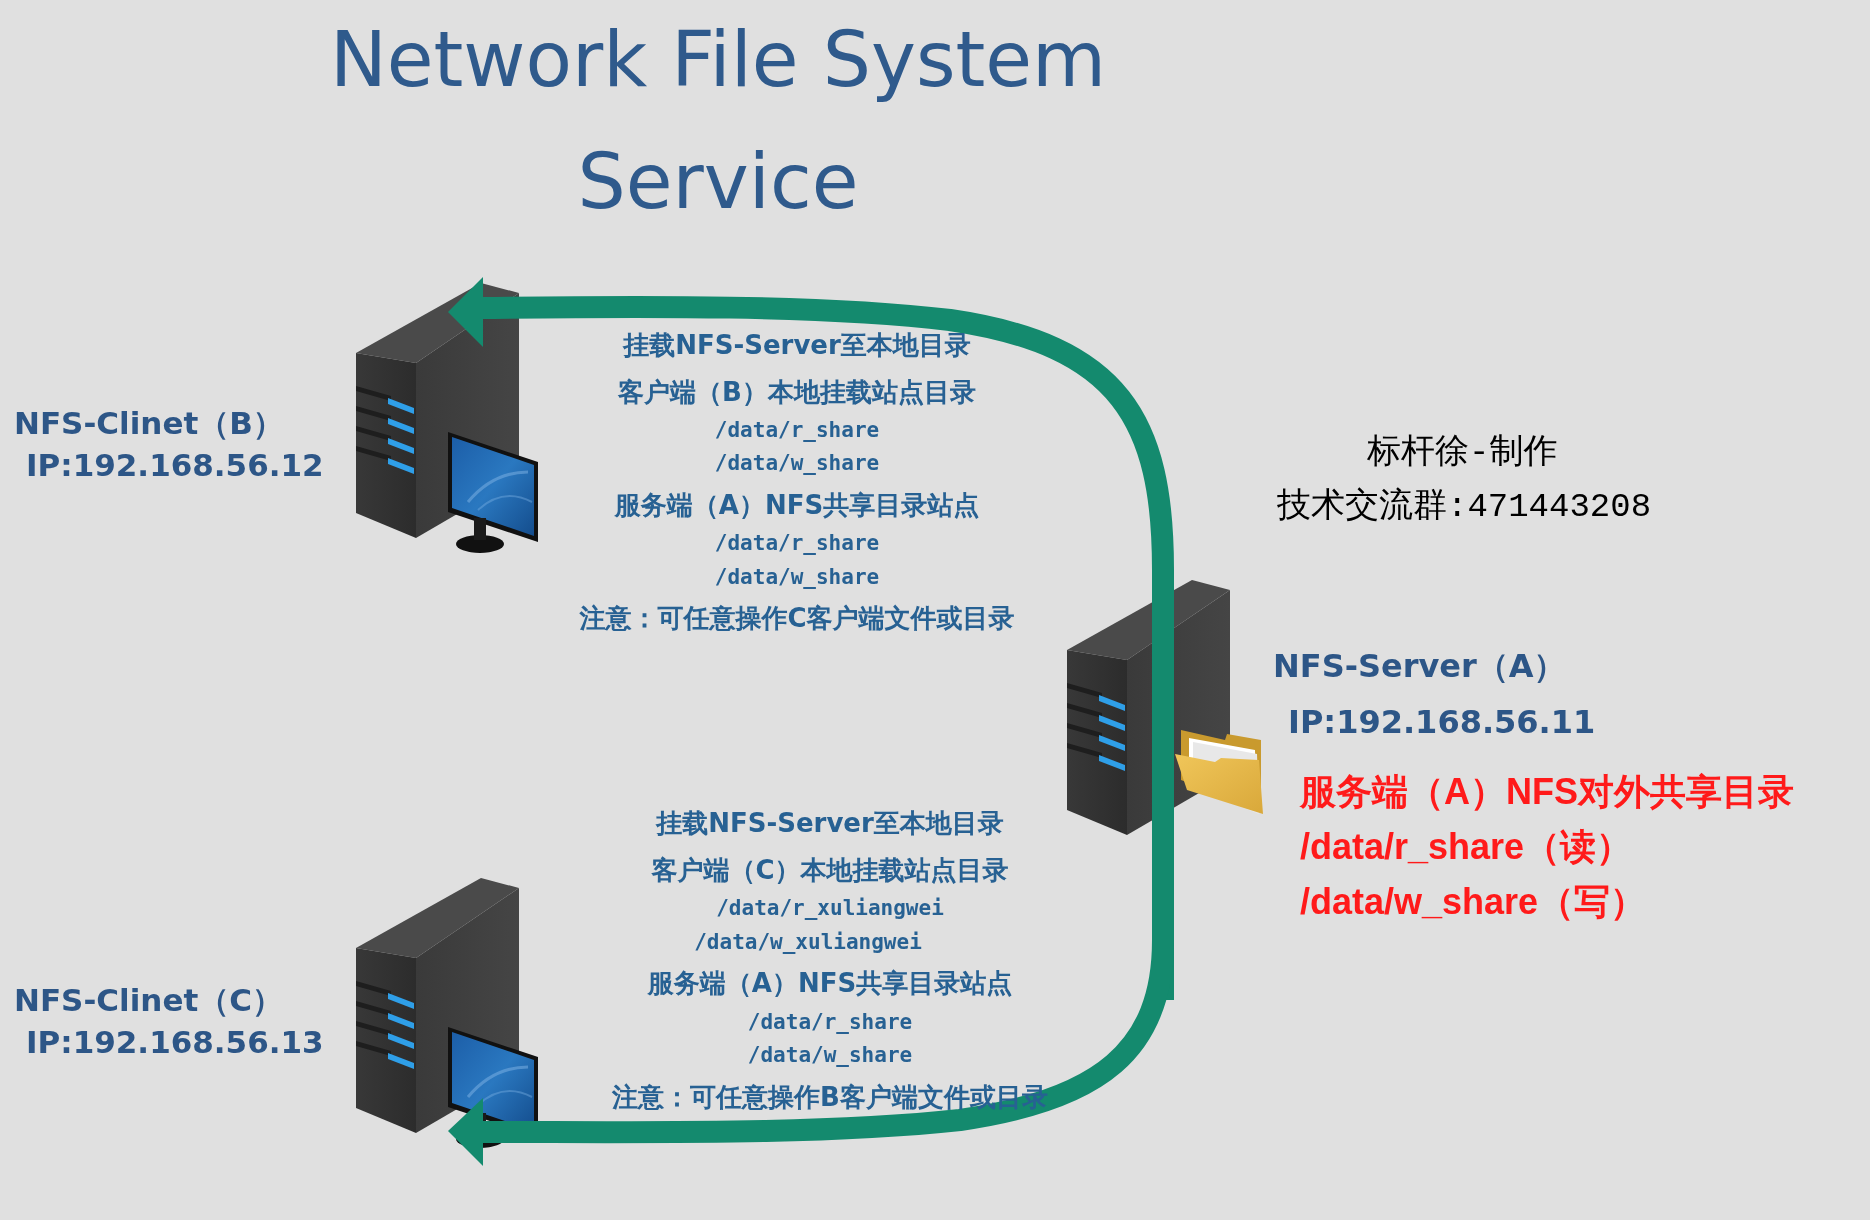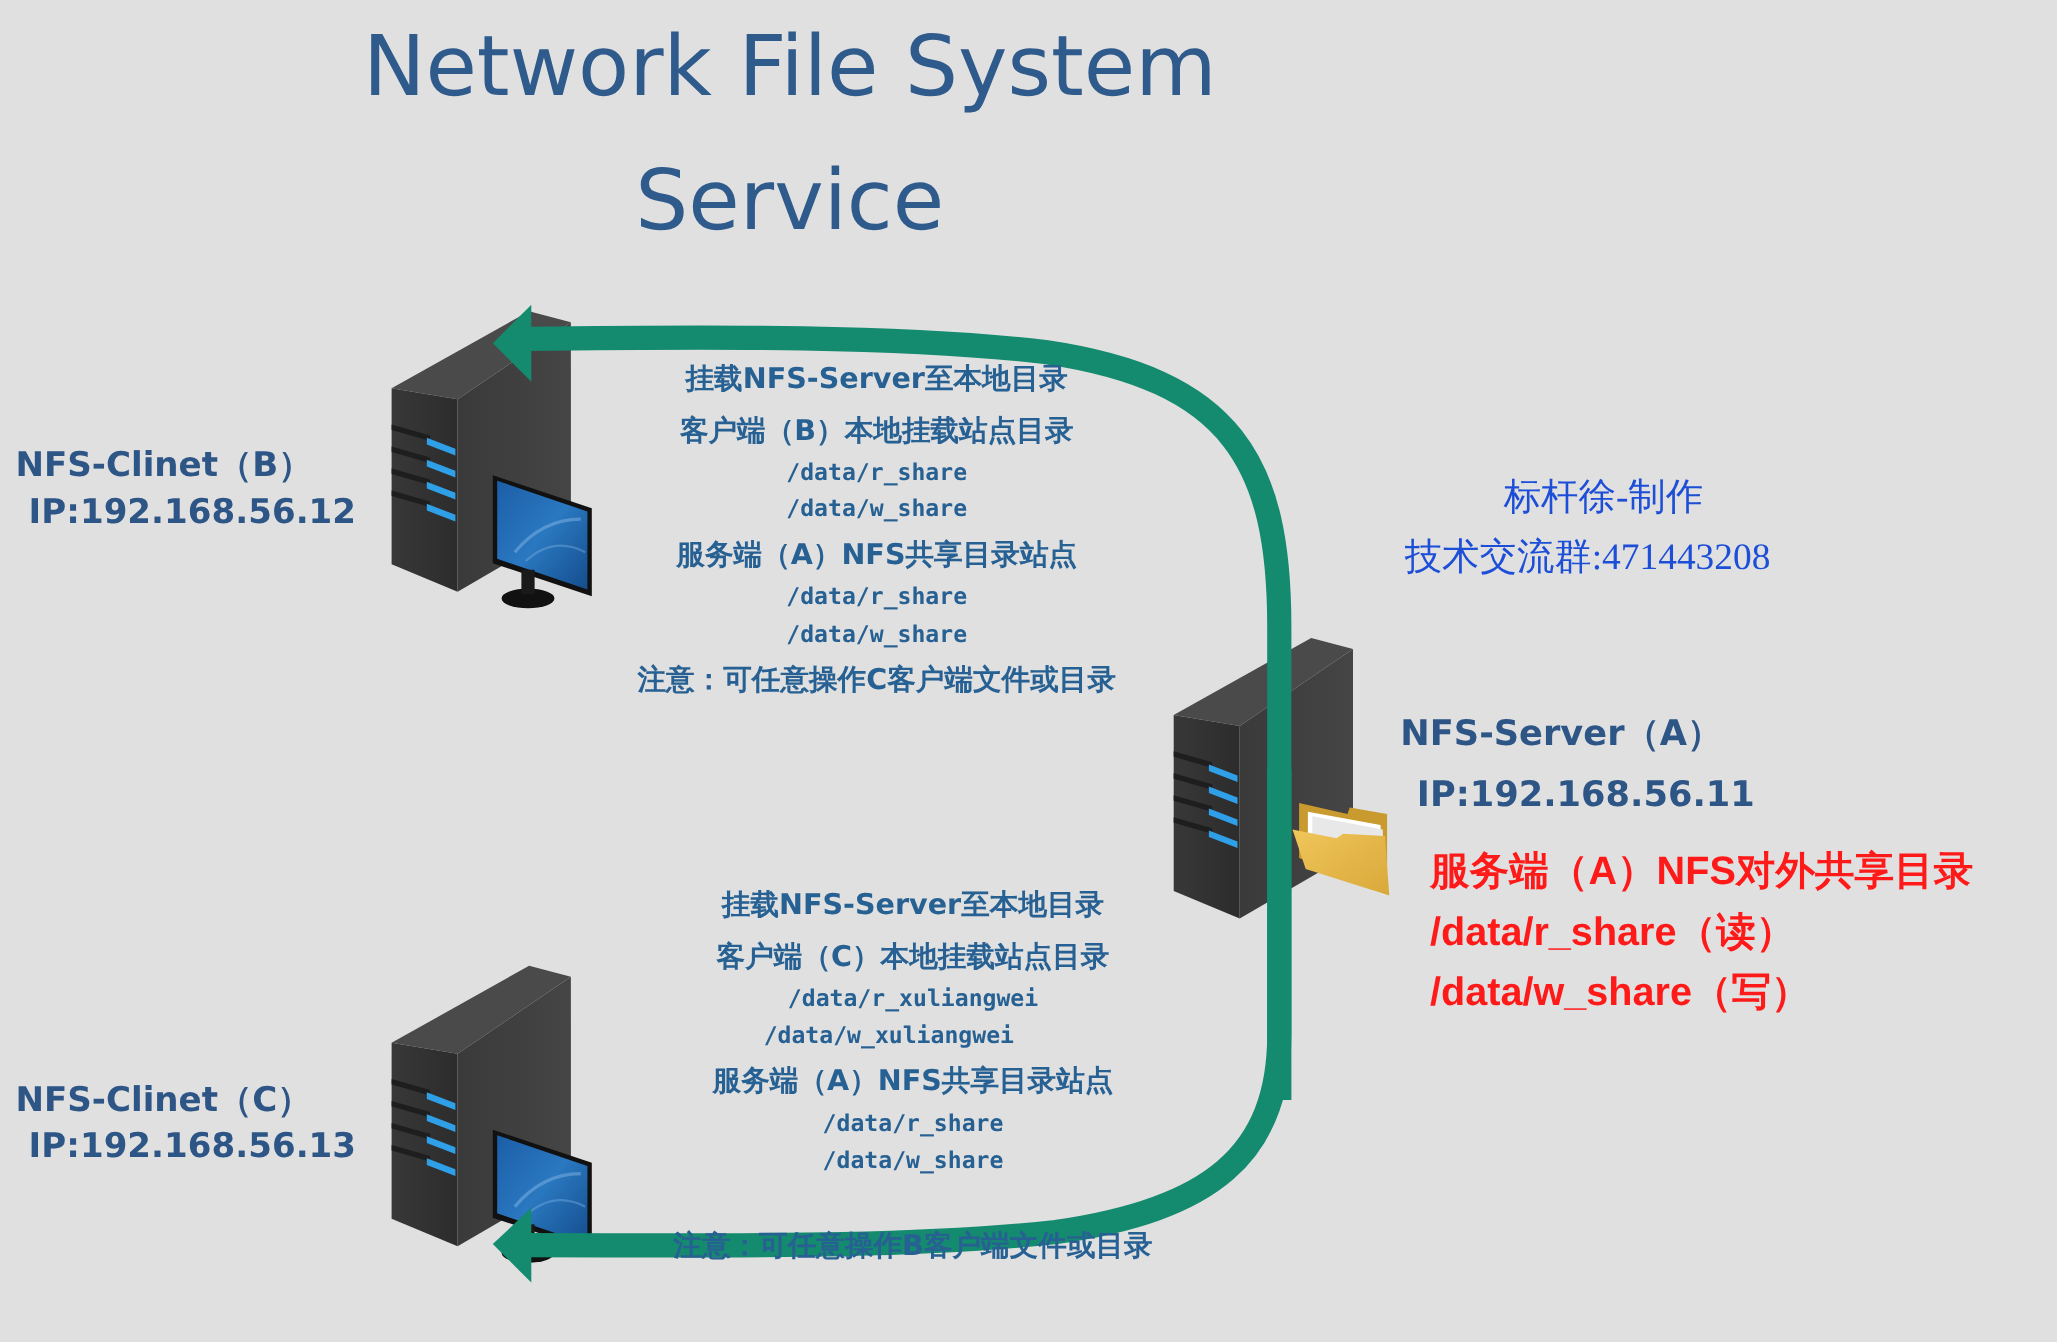--- a/index.html
+++ b/index.html
@@ -17,21 +17,21 @@
     color: #2d5687; font-family: "DejaVu Sans", sans-serif; font-weight: bold;
     font-size: 31px; line-height: 1; text-align: right;
   }
   .server-label { font-size: 32px; }
   .mid {
     color: #276193; font-family: "DejaVu Sans Mono", monospace; font-weight: bold;
     font-size: 21px; line-height: 1; text-align: center; transform: translate(-50%, -50%);
   }
   .mid.cjk { font-family: "DejaVu Sans", sans-serif; font-size: 26px; }
   .wm {
-    color: #1d4ed8; font-family: Liberation Serif, serif; font-size: 34px; line-height: 1;
+    color: #000000; font-family: Liberation Mono, monospace; font-size: 34px; line-height: 1;
     transform: translateY(-50%);
   }
   .red {
     color: #ff1a1a; font-family: "Liberation Sans", sans-serif; font-weight: bold;
     font-size: 36px; line-height: 1; transform: translateY(-50%);
   }
   svg.diagram { position: absolute; left: 0; top: 0; }
 </style>
 </head>
 <body>
@@ -146,13 +146,13 @@
 <div class="abs mid" style="left:797px; top:577px;">/data/w_share</div>
 <div class="abs mid cjk" style="left:797px; top:618px;">注意：可任意操作C客户端文件或目录</div>
 
 <div class="abs mid cjk" style="left:830px; top:823px;">挂载NFS-Server至本地目录</div>
 <div class="abs mid cjk" style="left:830px; top:870px;">客户端（C）本地挂载站点目录</div>
 <div class="abs mid" style="left:830px; top:908px;">/data/r_xuliangwei</div>
 <div class="abs mid" style="left:788px; top:942px;margin-left:20px;">/data/w_xuliangwei</div>
 <div class="abs mid cjk" style="left:830px; top:983px;">服务端（A）NFS共享目录站点</div>
 <div class="abs mid" style="left:830px; top:1022px;">/data/r_share</div>
 <div class="abs mid" style="left:830px; top:1055px;">/data/w_share</div>
-<div class="abs mid cjk" style="left:830px; top:1097px;margin-top:36px;">注意：可任意操作B客户端文件或目录</div>
+<div class="abs mid cjk" style="left:830px; top:1097px;">注意：可任意操作B客户端文件或目录</div>
 
 </body></html>

